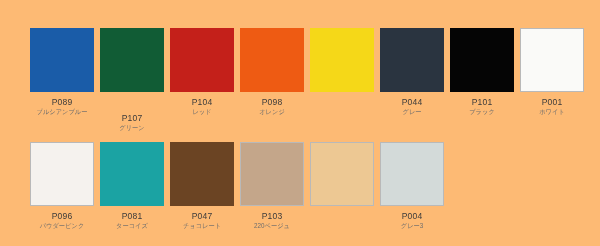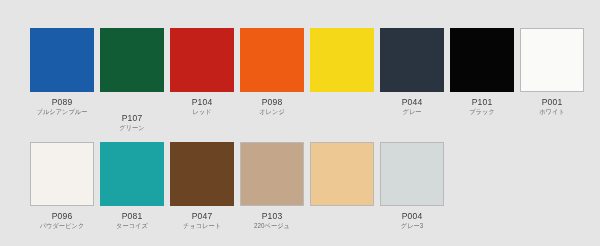--- a/index.html
+++ b/index.html
@@ -71,21 +71,21 @@
     font-size: 6.5px;
     color: #6d6d6d;
     letter-spacing: 0px;
     white-space: nowrap;
     transform: scaleX(0.96);
   }
 </style>
 </head>
 <body>
 
-<div id="palette" style="background: #e5e5e5; text-decoration: underline;">
+<div id="palette" style="background: #fdba74; text-decoration: underline;">
     <div class="row row-1">
       <div class="cell">
         <div class="swatch" style="background-color: rgb(26, 92, 168);"></div>
         <div class="label-block">
           <div class="code" style="color: rgb(58, 58, 58);">P089</div>
           <div class="name" style="color: rgb(109, 109, 109);">プルシアンブルー</div>
         </div>
       </div>
       <div class="cell">
         <div class="swatch" style="background-color: rgb(17, 92, 53);"></div>

